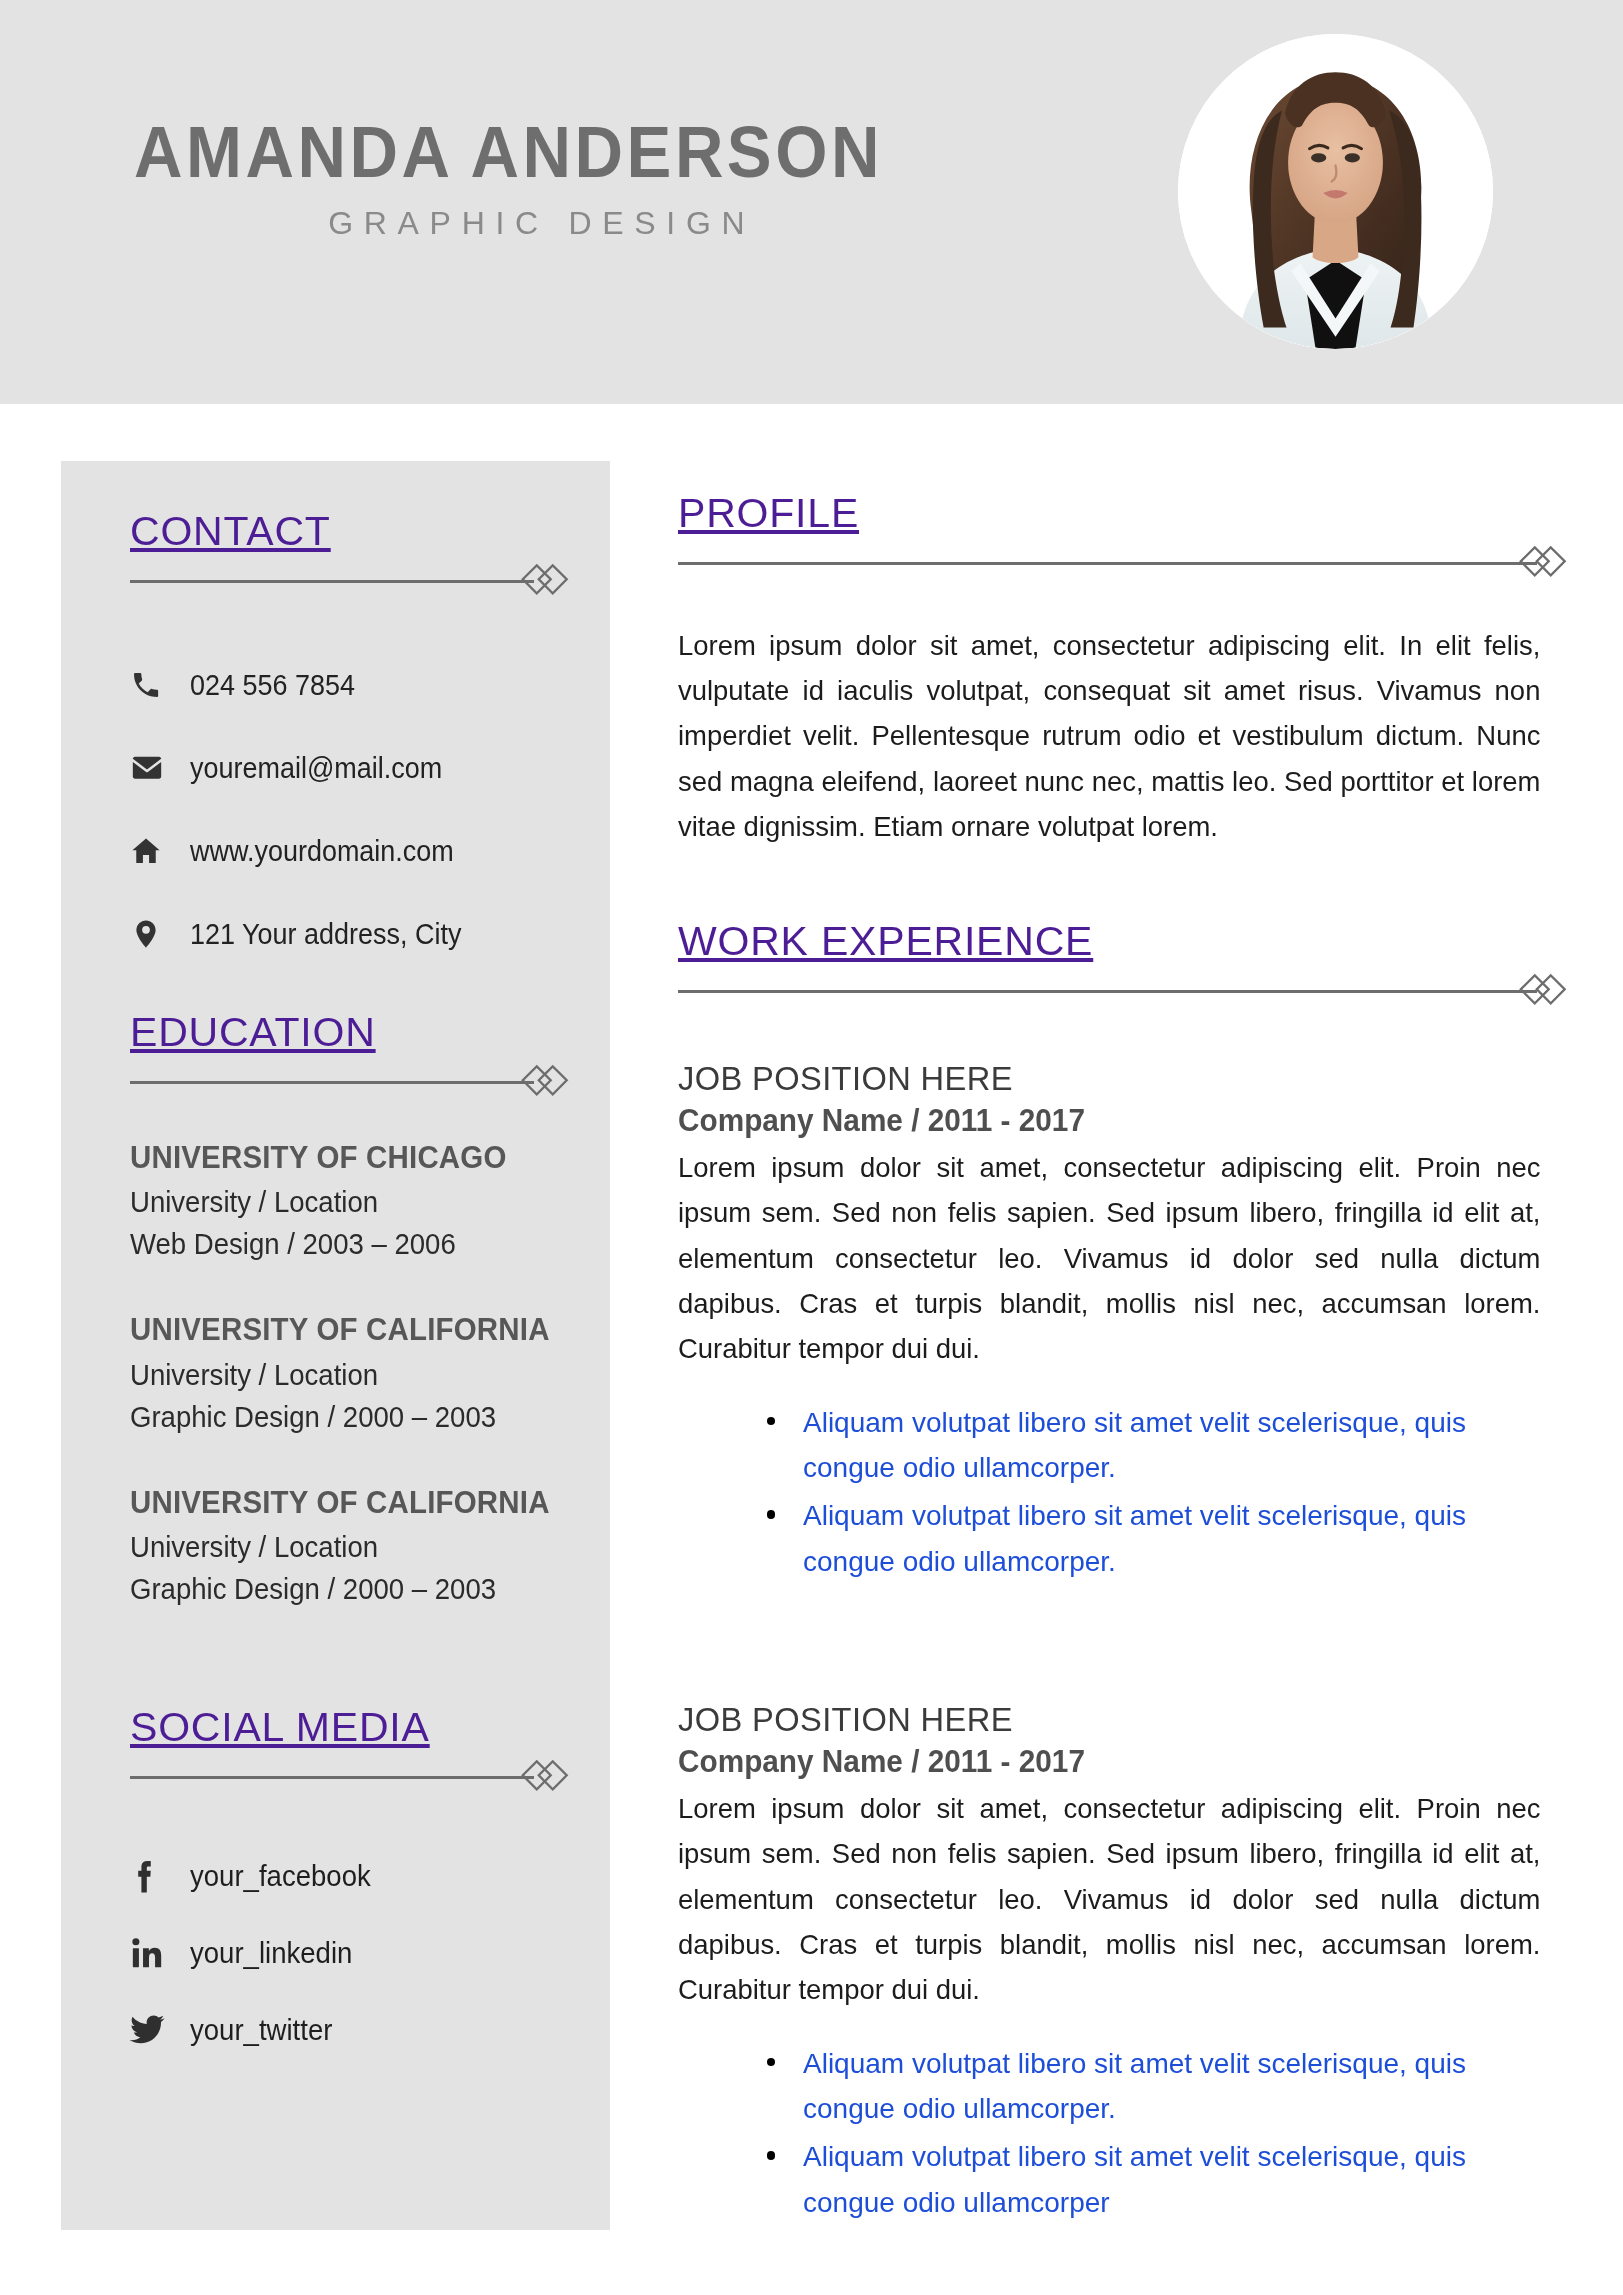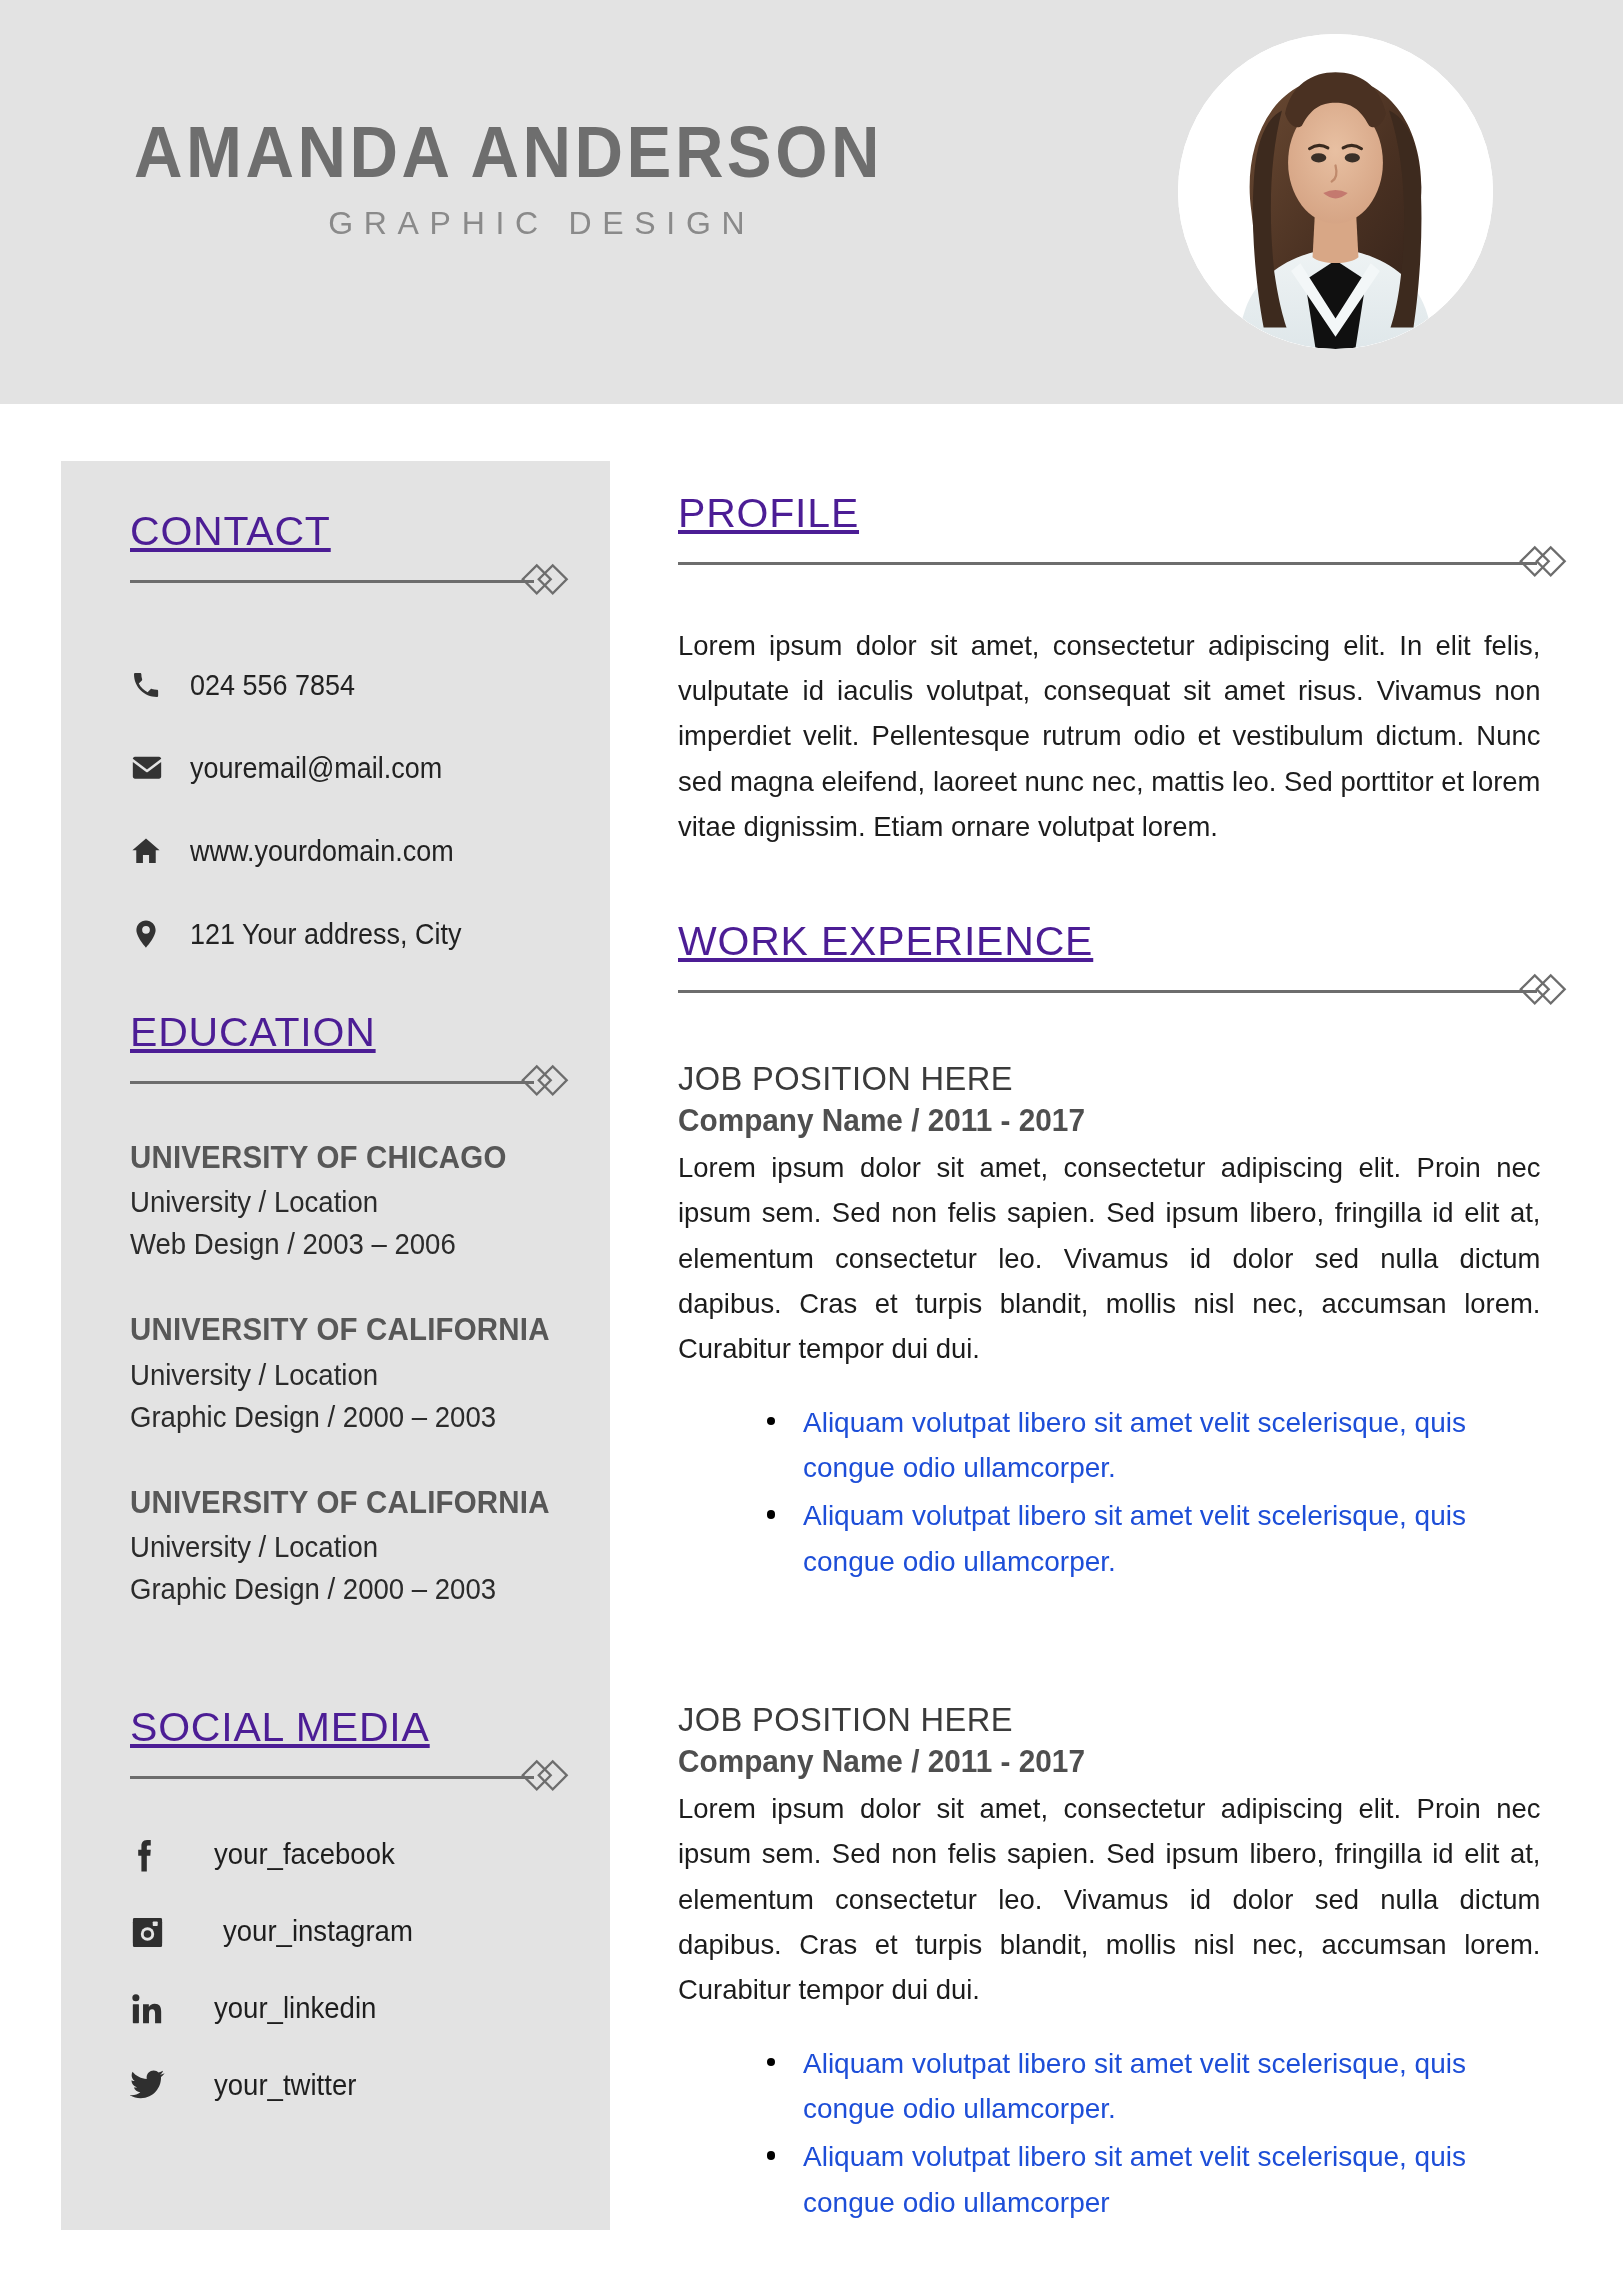--- a/index.html
+++ b/index.html
@@ -173,23 +173,22 @@
     white-space: nowrap;
     transform: scaleX(0.95);
     transform-origin: left center;
   }
 
   
   .social-block { position: absolute; left: 69px; top: 1243px; width: 451px; }
   .social-list { margin-top: 44px; }
   .s-row {
     display: flex;
-    align-items: flex-start;
+    align-items: center;
     height: 77px;
-    gap: 24px;
   }
   .s-icon {
     width: 60px;
     min-width: 60px;
     display: flex;
     align-items: center;
     justify-content: flex-start;
     color: #2f2f2f;
   }
   .s-icon svg { display: block; }
@@ -449,33 +448,20 @@
         <div class="social-list">
           <div class="s-row">
             <span class="s-icon">
               <svg width="31" height="35" viewBox="0 0 20 24" fill="currentColor">
                 <path d="M13.6 8.1H10.9V6.2c0-.8.5-1 .9-1h1.8V1.3L11.1 1.3C7.9 1.3 7.2 3.7 7.2 5.2v2.9H5v4h2.2V23h3.7V12.1h2.4l.3-4z"></path>
               </svg>
             </span>
             <span class="s-text">your_facebook</span>
           </div>
 
-          <div class="s-row indent">
-            <span class="s-icon">
-              <svg width="35" height="35" viewBox="0 0 24 24" fill="currentColor">
-                <path d="M3 2h18a1 1 0 0 1 1 1v18a1 1 0 0 1-1 1H3a1 1 0 0 1-1-1V3a1 1 0 0 1 1-1zm2.2 2.2v15.6h13.6V4.2H5.2z"></path>
-                <path d="M2 2h20v20H2V2zm2.4 2.4v15.2h15.2V4.4H4.4z" fill="none"></path>
-                <rect x="2" y="2" width="20" height="20" rx="3" fill="currentColor"></rect>
-                <circle cx="12" cy="13" r="4.6" fill="#e3e3e3"></circle>
-                <circle cx="12" cy="13" r="2.6" fill="currentColor"></circle>
-                <rect x="15.6" y="4.4" width="3.4" height="3.2" rx="0.5" fill="#e3e3e3"></rect>
-              </svg>
-            </span>
-            <span class="s-text">your_instagram</span>
-          </div>
 
           <div class="s-row">
             <span class="s-icon">
               <svg width="34" height="34" viewBox="0 0 24 24" fill="currentColor">
                 <rect x="2" y="8.6" width="4.3" height="13.4" rx="0.4"></rect>
                 <circle cx="4.15" cy="4.1" r="2.5"></circle>
                 <path d="M9.2 8.6h4.1v1.9c.7-1.2 2.1-2.2 4.1-2.2 3.4 0 4.6 2.1 4.6 5.6V22h-4.3v-6.7c0-1.9-.5-3.1-2.1-3.1-1.5 0-2.2 1-2.2 3.1V22H9.2V8.6z"></path>
               </svg>
             </span>
             <span class="s-text">your_linkedin</span>

